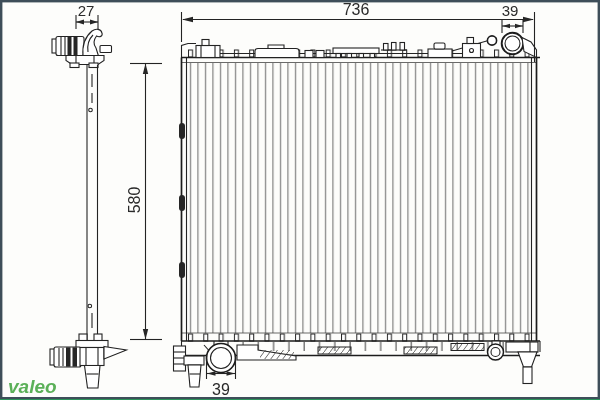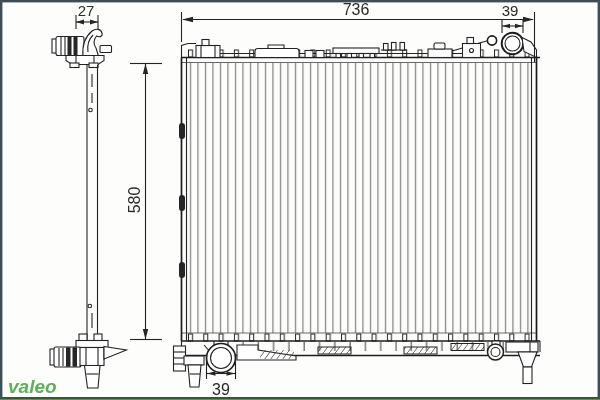--- a/index.html
+++ b/index.html
@@ -1,16 +1,16 @@
 <!DOCTYPE html>
 <html><head>
 <meta charset="utf-8">
 <style>
   html,body{margin:0;padding:0;background:#e8e8e8;}
-  .wrap{width:600px;height:400px;position:relative;background:#84cc16;overflow:hidden;}
+  .wrap{width:600px;height:400px;position:relative;background:#22c55e;overflow:hidden;}
   svg{display:block;}
   .ln{stroke:#232323;stroke-width:1.1;fill:none;stroke-linecap:butt;}
   .lnb{stroke:#1c1c1c;stroke-width:1.7;fill:none;}
   .lnt{stroke:#444;stroke-width:0.8;fill:none;}
   .wf{fill:#ffffff;stroke:#232323;stroke-width:1.1;}
   .dk{fill:#262626;stroke:none;}
   .dimtxt{font-family:"Liberation Sans",sans-serif;font-size:16px;fill:#2a2a2a;}
   .dimtxt-s{font-family:"Liberation Sans",sans-serif;font-size:15px;fill:#2a2a2a;}
   .logo{font-family:"Liberation Sans",sans-serif;font-size:19px;font-style:italic;font-weight:bold;opacity:0.85;}
 </style>

